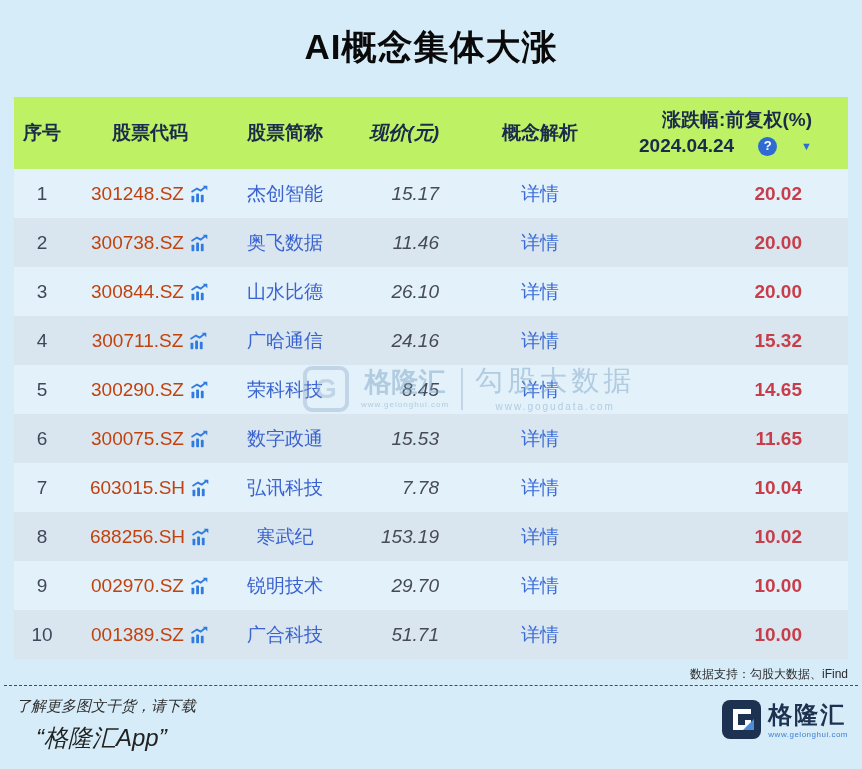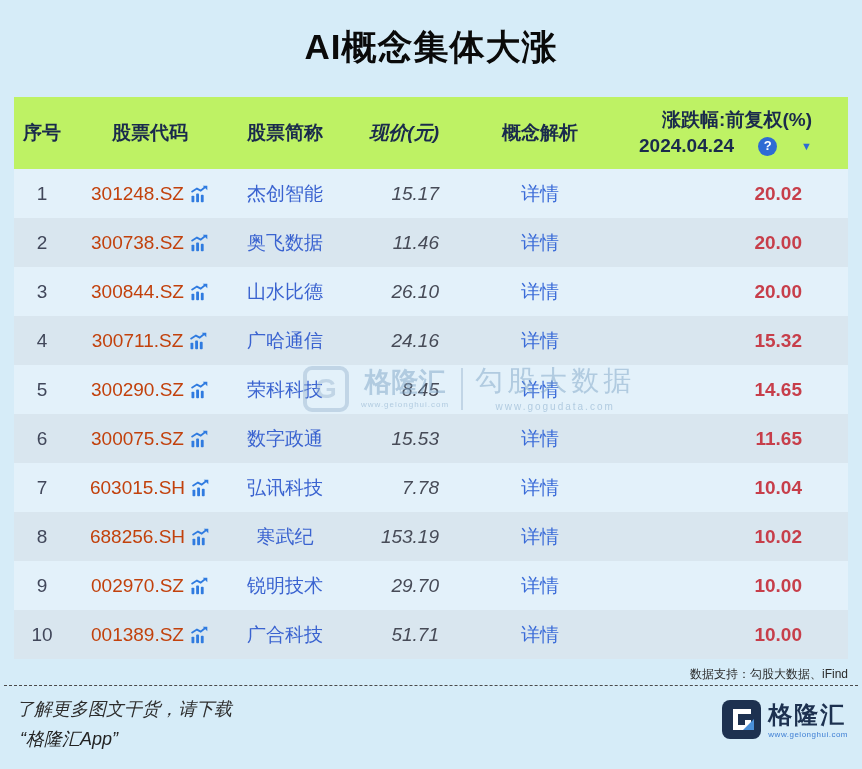--- a/index.html
+++ b/index.html
@@ -66,22 +66,22 @@
   
   .data-support {
     position:absolute; top:666px; right:14px;
     font-size:12px; color:#2b2b2b;
   }
   .dashed-divider {
     position:absolute; top:685px; left:4px; right:4px; height:0;
     border-top:1px dashed #4a4a4a;
   }
   .promo { position:absolute; top:697px; left:16px; font-style:italic; color:#2e2e2e; }
-  .promo-line1 { font-size:18px; }
-  .promo-line2 { font-size:18px; margin-top:6px; margin-left:4px; color:#222; }
+  .promo-line1 { font-size:15px; }
+  .promo-line2 { font-size:24px; margin-top:6px; margin-left:20px; color:#222; }
   .brand-block { position:absolute; top:699px; right:14px; display:flex; align-items:flex-start; gap:6px; }
   .brand-texts { display:flex; flex-direction:column; line-height:1; margin-top:4px; }
   .brand-name { font-size:24px; font-weight:700; color:#1d3150; letter-spacing:2px; }
   .brand-url  { font-size:8px; color:#3f7fd4; margin-top:4px; letter-spacing:0.5px; }
 </style>
 </head>
 <body>
 
 <div class="page-title">AI概念集体大涨</div>
 

